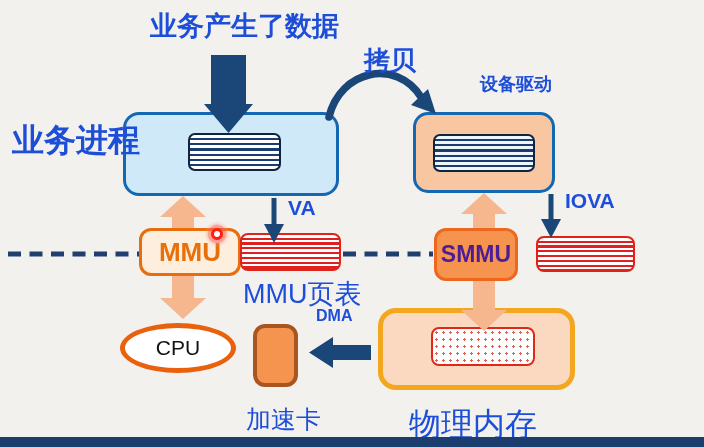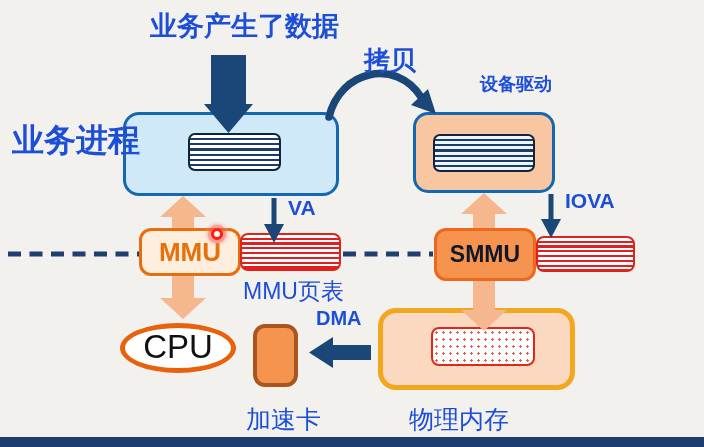--- a/index.html
+++ b/index.html
@@ -40,51 +40,51 @@
   .io-table{left:536px;top:236px;width:99px;height:36px;}
 
   .dot-rect{left:431px;top:327px;width:104px;height:39px;background-color:#ffffff;
     background-image:radial-gradient(#e06050 1px,transparent 1.3px);
     background-size:7px 7px;border:2.5px solid #e02818;border-radius:8px;}
 
   .mmu-box{left:139px;top:228px;width:102px;height:48px;background:#fdeedd;
     border:3px solid #e96d0d;border-radius:12px;
     display:flex;align-items:center;justify-content:center;
     color:#e8700a;font-size:26px;font-weight:bold;}
-  .smmu-box{left:434px;top:228px;width:102px;height:53px;background:#f6934e;
+  .smmu-box{left:434px;top:228px;width:84px;height:53px;background:#f6934e;
     border:3px solid #ee671f;border-radius:12px;
     display:flex;align-items:center;justify-content:center;
-    color:#0f172a;font-size:23px;font-weight:bold;}
+    color:#4c1d95;font-size:23px;font-weight:bold;}
   .cpu{left:120px;top:323px;width:116px;height:50px;background:#ffffff;
     border:5px solid #e9610c;border-radius:50%;
-    display:flex;align-items:flex-start;justify-content:center;
-    color:#111111;font-size:33px;}
+    display:flex;align-items:center;justify-content:center;
+    color:#111111;font-size:21px;}
   .accel{left:253px;top:324px;width:45px;height:63px;background:#f5944e;
     border:4px solid #a9551f;border-radius:12px;}
 
   .laser{left:204px;top:221px;width:26px;height:26px;border-radius:50%;
     background:radial-gradient(circle at 50% 50%,
       rgba(255,255,255,0.95) 0 2.5px,#ff2015 3.5px 5.5px,
       rgba(255,90,80,0.55) 6.5px 8.5px,rgba(255,150,140,0.28) 10px,
       rgba(255,150,140,0) 13px);}
 
   
   .txt{position:absolute;white-space:nowrap;color:#1d4ed8;}
   .t-title{left:150px;top:8px;font-size:27px;font-weight:bold;}
   .t-proc{left:12px;top:87px;font-size:32px;font-weight:bold;margin-top:32px;}
   .t-addr{left:10px;top:160px;font-size:26px;font-weight:bold;line-height:1.12;white-space:normal;width:120px;}
   .t-copy{left:364px;top:43px;font-size:26px;font-weight:bold;}
   .t-drv{left:480px;top:72px;font-size:18px;font-weight:bold;}
   .t-va{left:288px;top:196px;font-size:21px;font-weight:bold;text-align:center;}
   .t-iova{left:565px;top:189px;font-size:21px;font-weight:bold;}
-  .t-mmupt{left:243px;top:276px;font-size:23px;}
+  .t-mmupt{left:243px;top:276px;font-size:27px;}
   .t-iopt{left:612px;top:275px;font-size:23px;}
-  .t-dma{left:316px;top:307px;font-size:20px;font-weight:bold;}
+  .t-dma{left:316px;top:307px;font-size:16px;font-weight:bold;}
   .t-accel{left:246px;top:403px;font-size:25px;}
-  .t-phys{left:409px;top:403px;font-size:25px;}
+  .t-phys{left:409px;top:403px;font-size:32px;}
 
   .bottom-bar{left:0;top:437px;width:704px;height:10px;background:#1c3e6e;z-index:6;}
 </style>
 </head>
 <body>
 
 <div class="canvas">
 
   <svg class="layer" id="layer-back">
     <line x1="8" y1="254" x2="139" y2="254" stroke="#1f3f6e" stroke-width="5" stroke-dasharray="13 8.5"></line>

